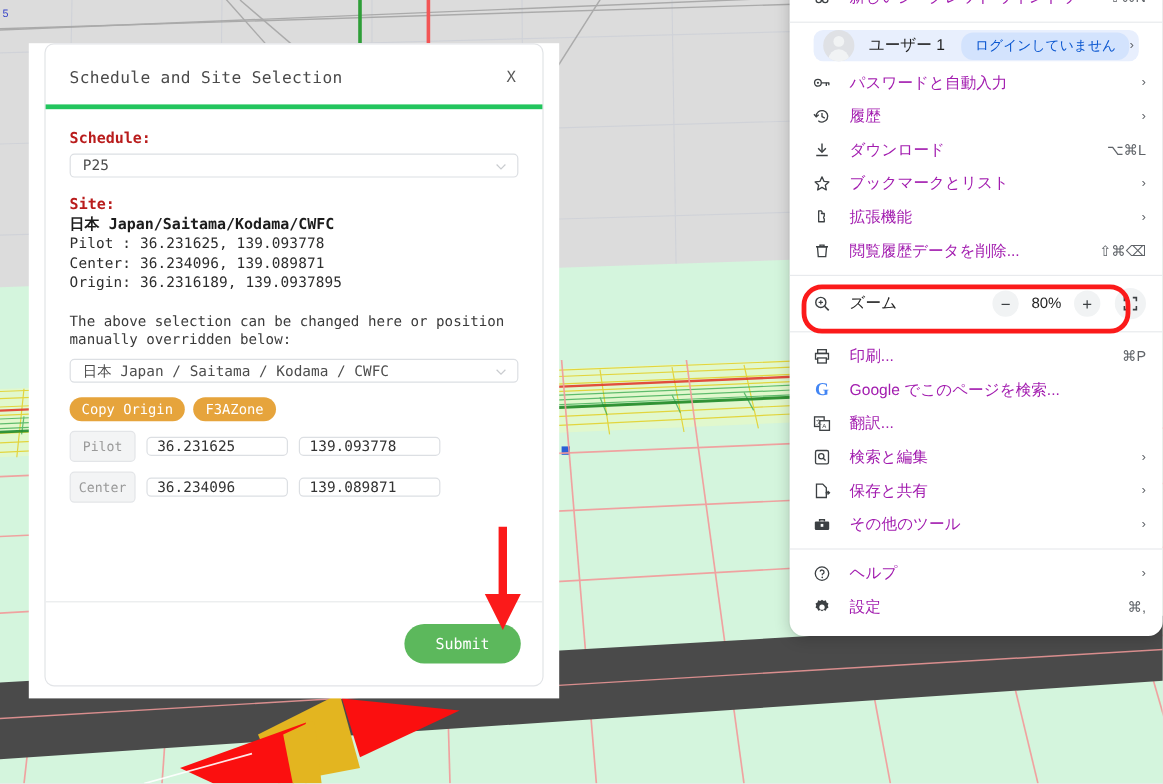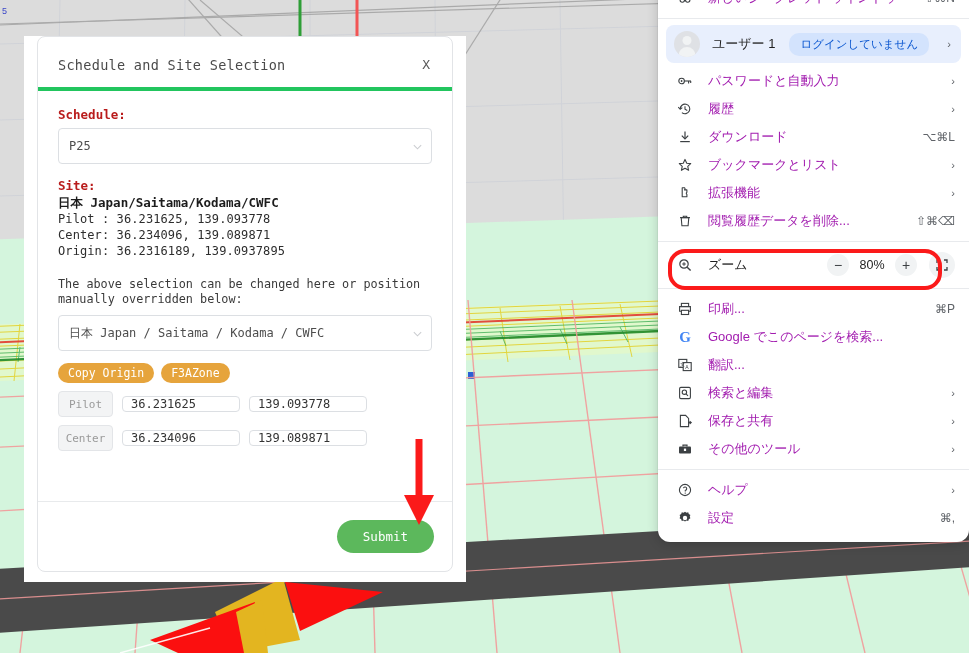--- a/index.html
+++ b/index.html
@@ -36,21 +36,21 @@
     font-family:"DejaVu Sans Mono","Liberation Mono",monospace;
     font-size:13px;color:#5a5a5a;cursor:pointer;padding:0 2px;
   }
   .dlg-body{padding:12px 20px 0 20px;}
 
   .field-label{
     font-family:"DejaVu Sans Mono","Liberation Mono",monospace;
     font-size:12.5px;font-weight:bold;color:#b91c1c;margin:4px 0 6px 0;
   }
   .select-box{
-    width:100%;height:36px;box-sizing:border-box;
+    width:100%;height:20px;box-sizing:border-box;
     border:1px solid #dcdfe3;border-radius:4px;background:#fff;
     display:flex;align-items:center;justify-content:space-between;
     padding:0 8px 0 10px;cursor:pointer;
   }
   .select-box .sel-val{
     font-family:"DejaVu Sans Mono","Liberation Mono",monospace;
     font-size:12px;color:#4d4d4d;white-space:nowrap;overflow:hidden;
   }
   .chev{width:11px;height:11px;flex:0 0 auto;opacity:.45;}
 
@@ -119,21 +119,21 @@
   .mi-ico{width:22px;flex:0 0 22px;display:flex;align-items:center;justify-content:center;color:#4a4a4a;}
   .mi-label{
     font-size:13px;color:#a21caf;flex:1 1 auto;white-space:nowrap;
     padding-left:12px;
   }
   .mi-short{font-size:12px;color:#5f6368;white-space:nowrap;}
   .mi-arrow{color:#5f6368;font-size:11px;width:14px;text-align:right;}
   .divider{height:1px;background:#e8eaed;margin:6px 0;}
 
   .profile-row{
-    display:flex;align-items:center;margin:4px 8px;height:38px;
+    display:flex;align-items:center;margin:4px 20px;height:26px;
     background:#e8effd;border-radius:8px;padding:0 10px 0 8px;cursor:pointer;text-align:center;
   }
   .avatar{
     width:26px;height:26px;border-radius:50%;background:#dfe1e5;
     flex:0 0 26px;overflow:hidden;position:relative;
   }
   .avatar::after{
     content:"";position:absolute;left:50%;top:5px;width:9px;height:9px;
     border-radius:50%;background:#f1f3f4;transform:translateX(-50%);
   }

